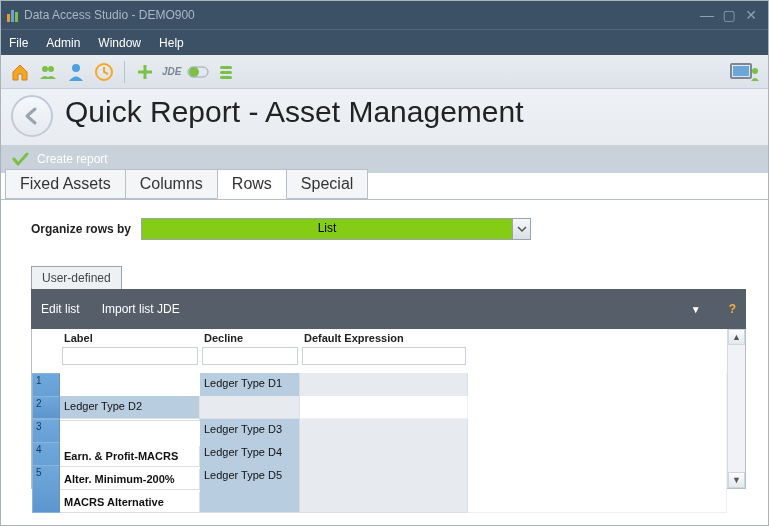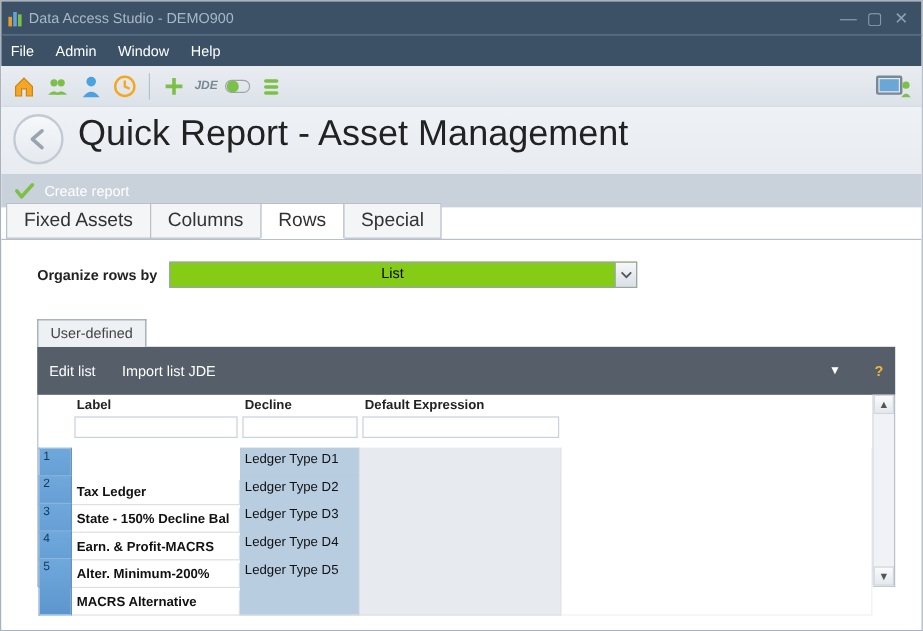--- a/index.html
+++ b/index.html
@@ -206,21 +206,20 @@
 
       <div class="data-row">
         <div class="rownum">1</div>
         <div class="lbl">Tax Ledger</div>
         <div class="crit">Ledger Type D1</div>
         <div class="defexp"></div>
         <div class="blank"></div>
       </div>
       <div class="data-row">
         <div class="rownum">2</div>
-        <div class="lbl">State - 150% Decline Bal</div>
         <div class="crit">Ledger Type D2</div>
         <div class="defexp"></div>
         <div class="blank"></div>
       </div>
       <div class="data-row">
         <div class="rownum">3</div>
         <div class="lbl">Earn. &amp; Profit-MACRS</div>
         <div class="crit">Ledger Type D3</div>
         <div class="defexp"></div>
         <div class="blank"></div>

